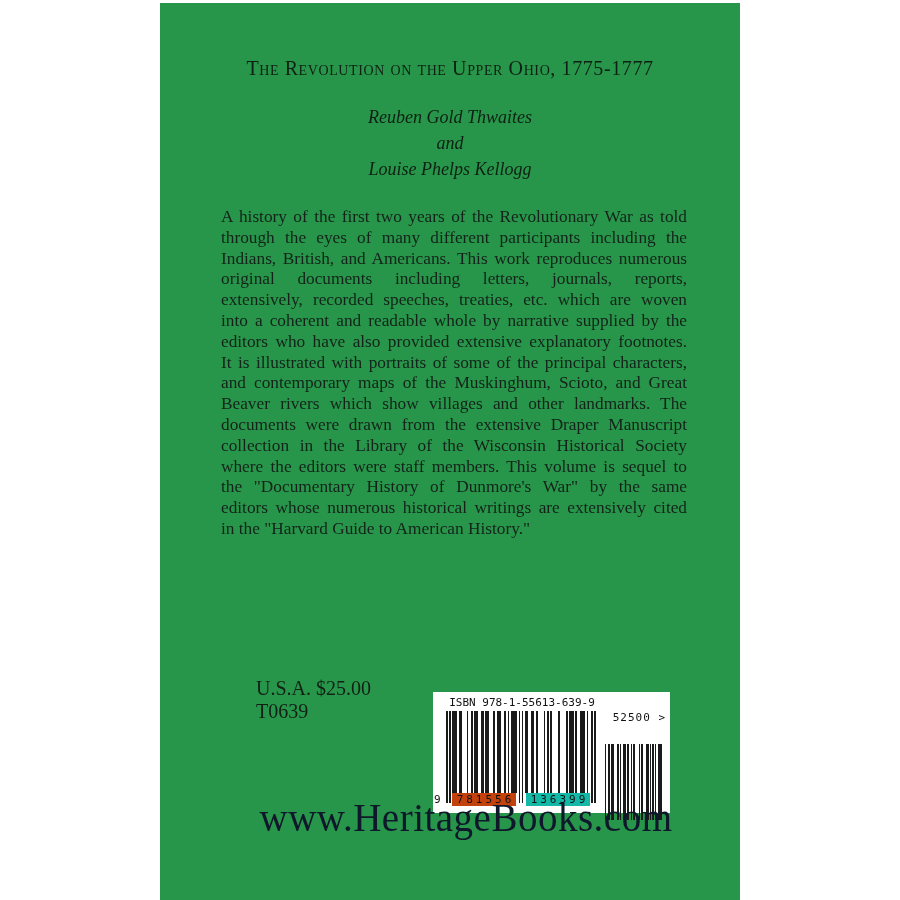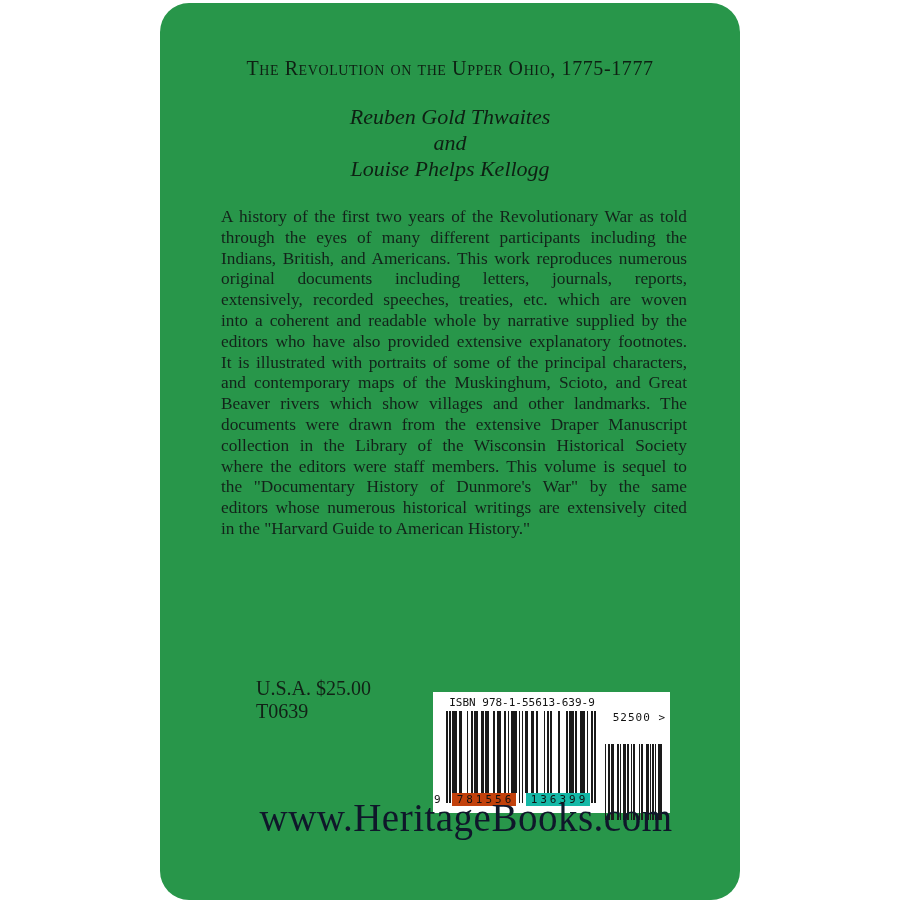--- a/index.html
+++ b/index.html
@@ -18,21 +18,21 @@
     position: absolute; top: 54px; left: 0; width: 100%;
     text-align: center;
     font-size: 20px; letter-spacing: 0.6px;
     font-variant-caps: small-caps;
     color: #0e2013;
   }
   .authors {
     position: absolute; top: 101px; left: 0; width: 100%;
     text-align: center;
     font-style: italic;
-    font-size: 22px; line-height: 26px;
+    font-size: 18px; line-height: 26px;
     color: #0e2013;
   }
   .description {
     position: absolute; top: 204px; left: 53px; width: 466px;
     font-size: 17.3px; line-height: 20.8px;
     color: #13231a;
     margin-left: 8px;
   }
   .desc-line { text-align: justify; text-align-last: justify; white-space: nowrap; }
   .desc-line.last { text-align-last: left; }
@@ -81,21 +81,21 @@
     position: absolute; top: 792px; left: 16px; width: 100%;
     text-align: center;
     font-size: 39px; letter-spacing: 0.5px;
     color: #0f172a;
   }
 </style>
 </head>
 <body>
 
 <div class="page">
-  <div class="cover" style="background: rgb(40, 150, 74); border-radius: 29px;">
+  <div class="cover" style="background: rgb(40, 150, 74);">
 
     <div class="book-title">The Revolution on the Upper Ohio, 1775-1777</div>
 
     <div class="authors">
       <div>Reuben Gold Thwaites</div>
       <div>and</div>
       <div>Louise Phelps Kellogg</div>
     </div>
 
     <div class="description">

